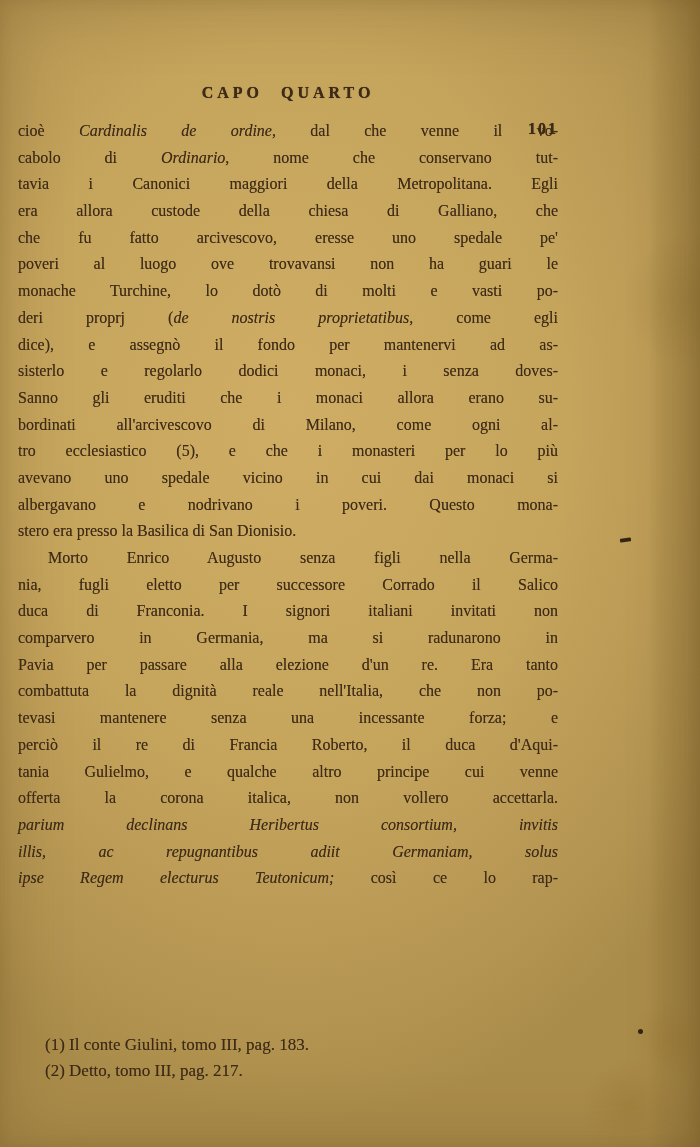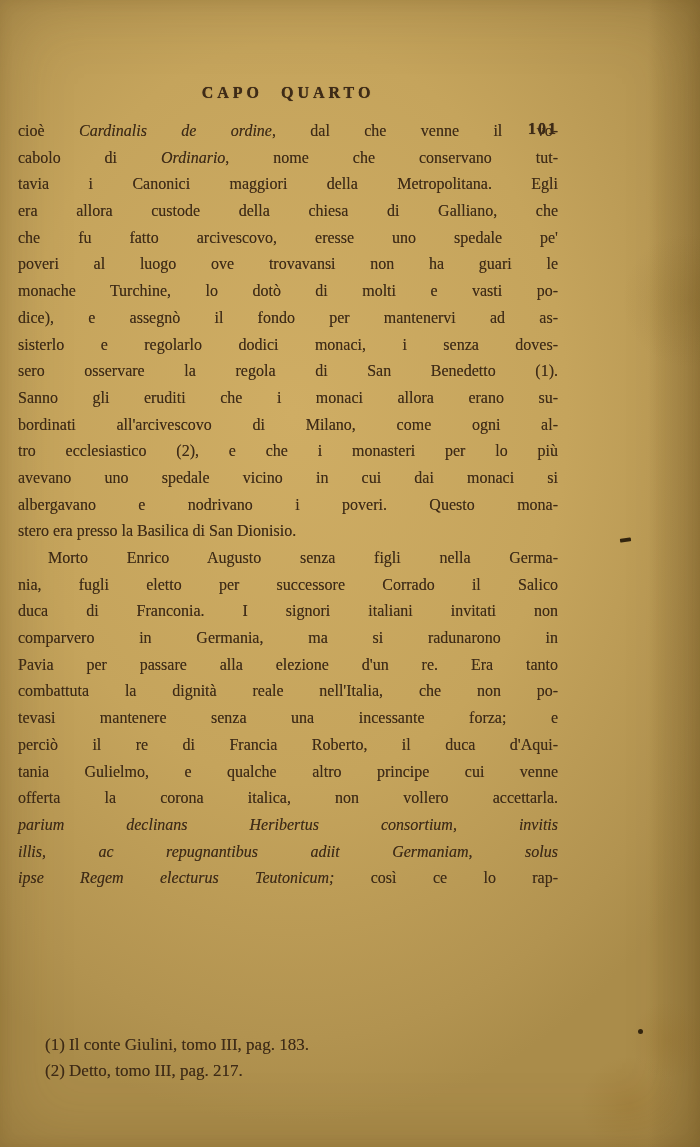--- a/index.html
+++ b/index.html
@@ -77,26 +77,26 @@
   </div>
 
   <div class="body-text">
       <div class="line"><span>cioè </span><span class="it">Cardinalis de ordine</span><span>, dal che venne il vo-</span></div>
       <div class="line"><span>cabolo di </span><span class="it">Ordinario</span><span>, nome che conservano tut-</span></div>
       <div class="line"><span>tavia i Canonici maggiori della Metropolitana. Egli</span></div>
       <div class="line"><span>era allora custode della chiesa di Galliano, che</span></div>
       <div class="line"><span>che fu fatto arcivescovo, eresse uno spedale pe'</span></div>
       <div class="line"><span>poveri al luogo ove trovavansi non ha guari le</span></div>
       <div class="line"><span>monache Turchine, lo dotò di molti e vasti po-</span></div>
+      <div class="line"><span>deri proprj (</span><span class="it">de nostris proprietatibus</span><span>, come egli</span></div>
       <div class="line"><span>dice), e assegnò il fondo per mantenervi ad as-</span></div>
       <div class="line"><span>sisterlo e regolarlo dodici monaci, i senza doves-</span></div>
-      <div class="line"><span>sero osservare la regola di San Benedetto (1).</span></div>
       <div class="line"><span>Sanno gli eruditi che i monaci allora erano su-</span></div>
       <div class="line"><span>bordinati all'arcivescovo di Milano, come ogni al-</span></div>
-      <div class="line"><span>tro ecclesiastico (2), e che i monasteri per lo più</span></div>
+      <div class="line"><span>tro ecclesiastico (5), e che i monasteri per lo più</span></div>
       <div class="line"><span>avevano uno spedale vicino in cui dai monaci si</span></div>
       <div class="line"><span>albergavano e nodrivano i poveri. Questo mona-</span></div>
       <div class="line no-just"><span>stero era presso la Basilica di San Dionisio.</span></div>
       <div class="line indent"><span>Morto Enrico Augusto senza figli nella Germa-</span></div>
       <div class="line"><span>nia, fugli eletto per successore Corrado il Salico</span></div>
       <div class="line"><span>duca di Franconia. I signori italiani invitati non</span></div>
       <div class="line"><span>comparvero in Germania, ma si radunarono in</span></div>
       <div class="line"><span>Pavia per passare alla elezione d'un re. Era tanto</span></div>
       <div class="line"><span>combattuta la dignità reale nell'Italia, che non po-</span></div>
       <div class="line"><span>tevasi mantenere senza una incessante forza; e</span></div>

